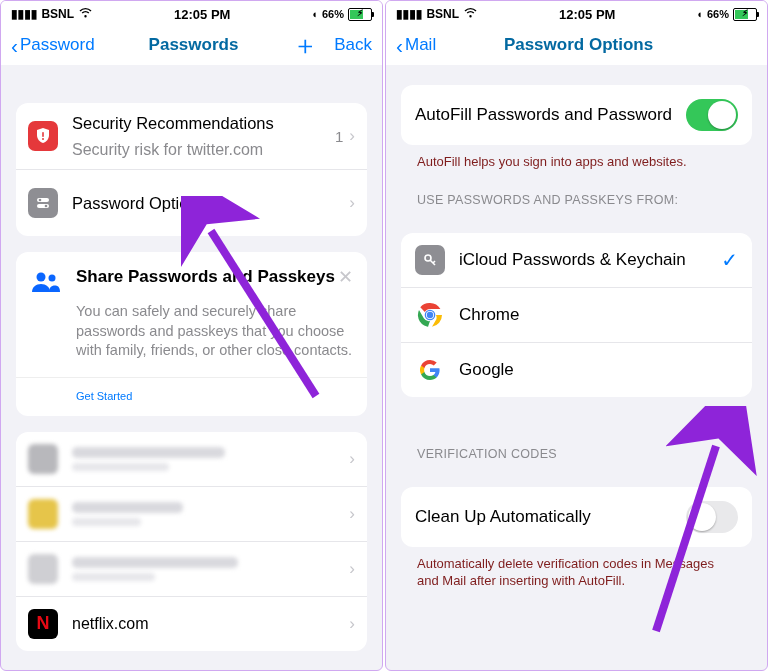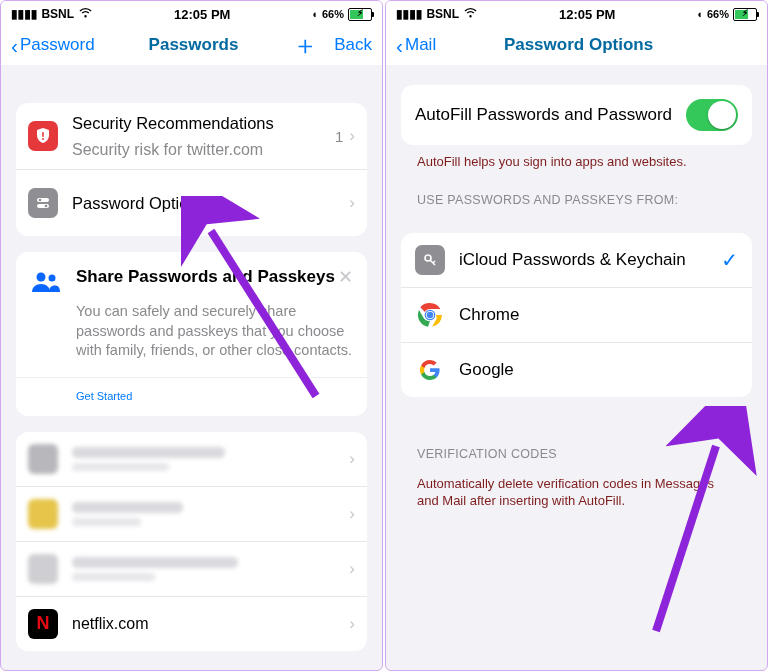--- a/index.html
+++ b/index.html
@@ -291,20 +291,28 @@
                 <path d="M12 22c2.7 0 5-0.9 6.6-2.5l-3.2-2.5c-.9.6-2 1-3.4 1a6 6 0 01-5.6-4.1H3.1v2.6A10 10 0 0012 22z" fill="#34a853"></path>
                 <path d="M6.4 13.9a6 6 0 010-3.8V7.5H3.1a10 10 0 000 9z" fill="#fbbc05"></path>
                 <path d="M12 6a5.4 5.4 0 013.8 1.5l2.9-2.9A9.6 9.6 0 0012 2 10 10 0 003.1 7.5l3.3 2.6A6 6 0 0112 6z" fill="#ea4335"></path>
               </svg>
         </div>
         <span>Google</span>
       </div>
     </div>
 
     <div class="sect-head" style="padding-top:50px">VERIFICATION CODES</div>
+    <div class="rcard">
+      <div class="rrow">
+        <span>Clean Up Automatically</span>
+        <div class="toggle off">
+              <div class="knob"></div>
+            </div>
+      </div>
+    </div>
     <div class="footer-txt">Automatically delete verification codes in Messages and Mail after inserting with AutoFill.</div>
   </div>
 
   <div class="arrow" style="left:225px;top:405px">
     <svg width="150" height="230">
           <defs>
             <marker id="ah2" markerWidth="12" markerHeight="12" refX="2" refY="6" orient="auto">
               <path d="M0 0L12 6L0 12L3 6z" fill="#8e24d9"></path>
             </marker>
           </defs>

